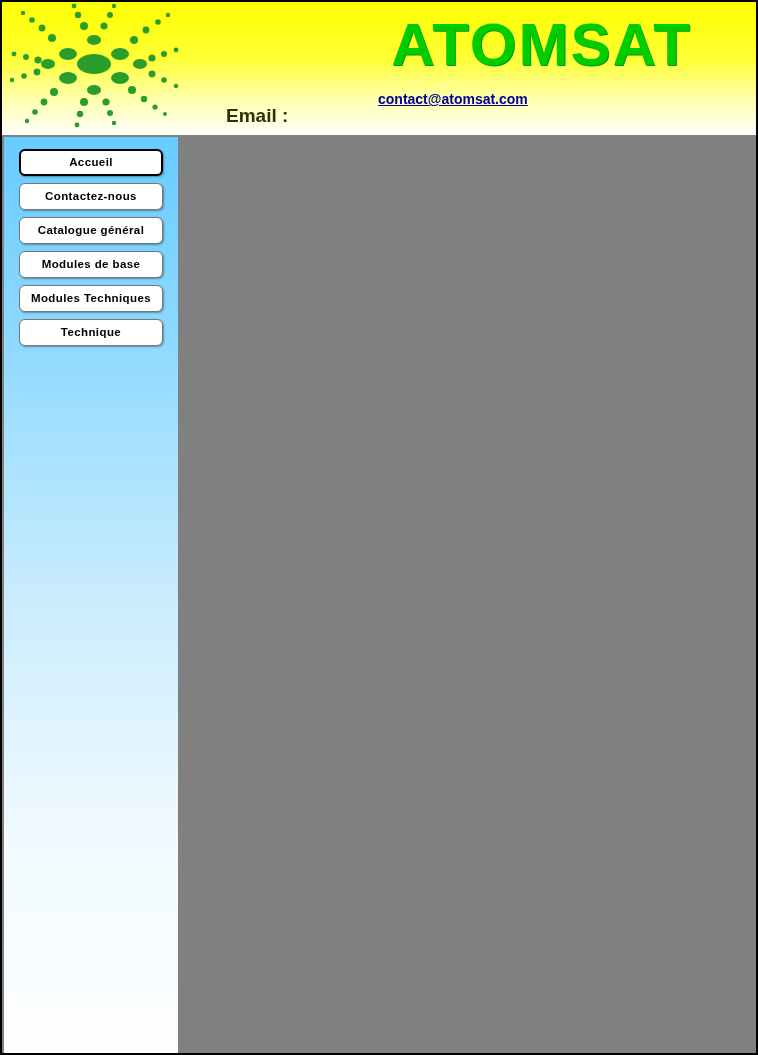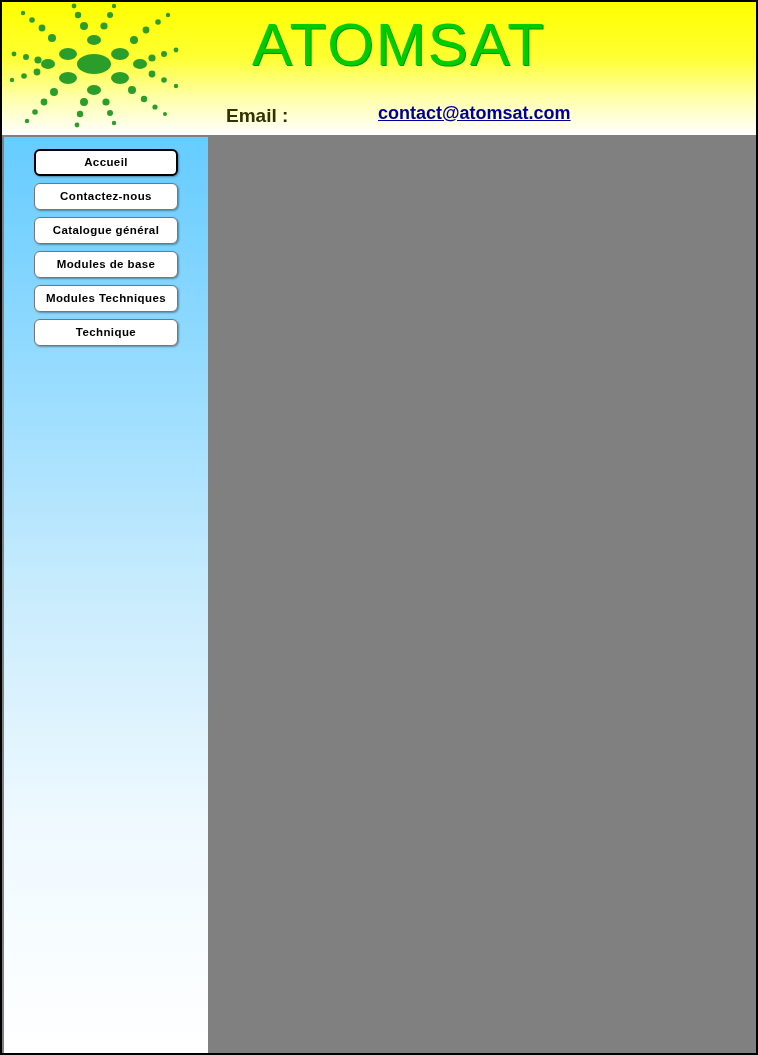--- a/index.html
+++ b/index.html
@@ -35,57 +35,57 @@
     left: 2px;
     top: 0px;
     width: 188px;
     height: 133px;
   }
   .title {
     position: absolute;
     left: 250px;
     top: 8px;
     width: 440px;
-    text-align: left;
+    text-align: right;
     font-size: 60px;
-    font-weight: normal;
+    font-weight: bold;
     letter-spacing: 2px;
     color: #00cc00;
     text-shadow: 1px 1px 0 #009900;
     font-family: "Liberation Sans", sans-serif;
   }
   .email-label {
     position: absolute;
     left: 224px;
     top: 103px;
     font-size: 19px;
     font-weight: bold;
     color: #333300;
   }
   .email-link {
     position: absolute;
     left: 376px;
-    top: 101px;
-    font-size: 18px;
+    top: 89px;
+    font-size: 14px;
     font-weight: bold;
     color: #000099;
     text-decoration: underline;
     cursor: pointer;
   }
   
   .body-wrap {
     position: absolute;
     left: 2px;
     top: 135px;
     width: 754px;
     height: 918px;
     display: flex;
   }
   .sidebar {
-    width: 204px;
+    width: 174px;
     height: 918px;
     background: linear-gradient(to bottom, #66ccff 0%, #8fd9ff 22%, #c9ecfd 50%, #eef9ff 74%, #ffffff 100%);
     box-sizing: border-box;
     padding: 12px 0 0 0;
     position: relative;
   }
   .content {
     flex: 1;
     background: #808080;
   }

